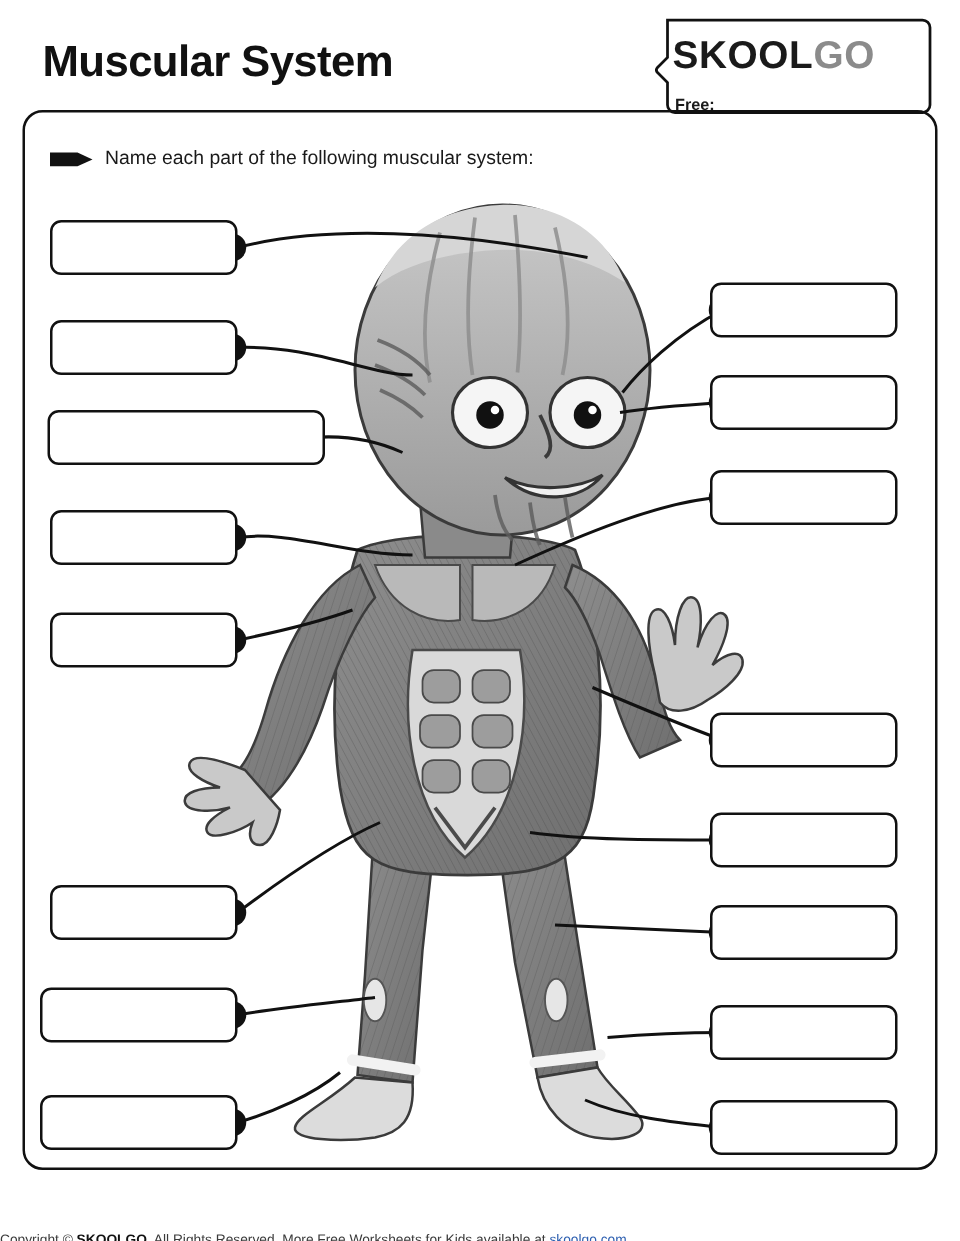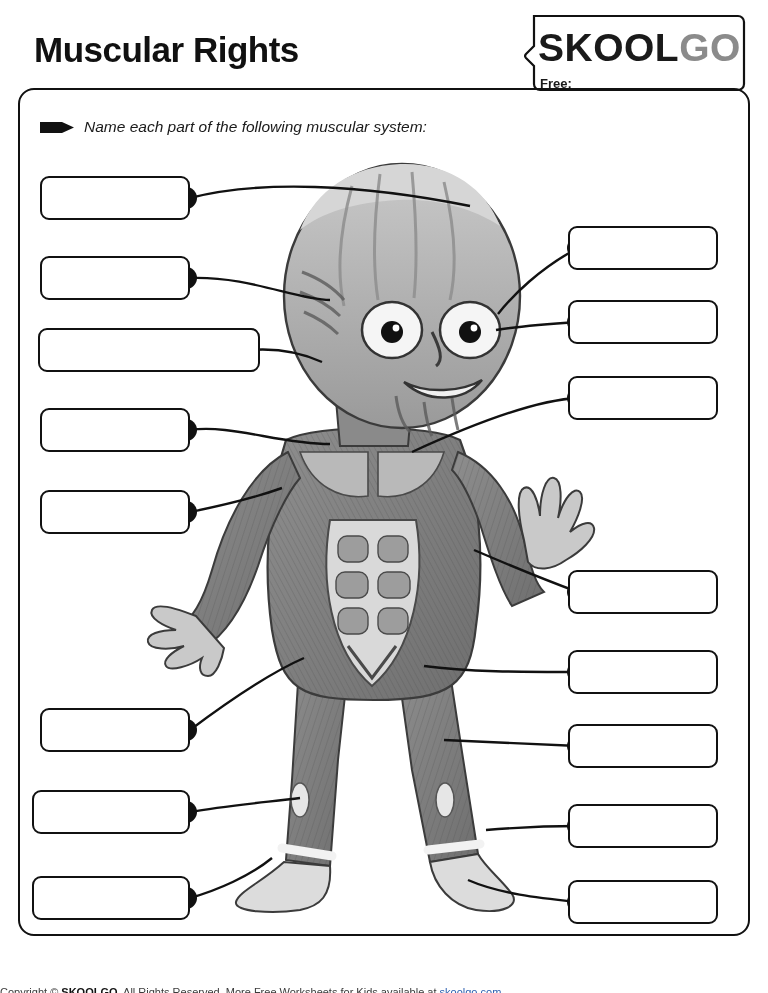--- a/index.html
+++ b/index.html
@@ -28,21 +28,21 @@
   }
 
   .logo-box {
     position: absolute;
     right: 22px; top: 14px;
     width: 222px; height: 78px;
   }
   .logo-text {
     position: absolute;
     left: 14px; top: 12px;
-    font-size: 39px;
+    font-size: 31px;
     font-weight: bold;
     letter-spacing: 0.5px;
     color: #1a1a1a;
     white-space: nowrap;
   }
   .logo-text .go { color: #8b8b8b; }
   .name-label {
     position: absolute;
     left: 16px; top: 62px;
     font-size: 13px;
@@ -64,21 +64,20 @@
     border: 2.2px solid #111111;
     border-radius: 16px;
   }
 
   .instruction {
     position: absolute;
     left: 84px; top: 118px;
     font-size: 15.5px;
     color: #1a1a1a;
     white-space: nowrap;
-    font-style: italic;
   }
   .arrow-tag {
     position: absolute;
     left: 40px; top: 120px;
     width: 36px; height: 15px;
   }
 
   
   .ansbox {
     position: absolute;
@@ -104,21 +103,21 @@
     left: 0; top: 0;
     width: 768px; height: 993px;
     pointer-events: none;
   }
 </style>
 </head>
 <body>
 
 <div id="sheet">
 
-  <div class="title">Muscular Rights</div>
+  <div class="title">Muscular System</div>
 
   <div class="logo-box">
     <svg width="222" height="78" viewBox="0 0 222 78">
       <path d="M10 2 H214 a6 6 0 0 1 6 6 V70 a6 6 0 0 1 -6 6 H16 a6 6 0 0 1 -6 -6 V52 L2 44 a3 3 0 0 1 0 -4 L10 32 Z" fill="#ffffff" stroke="#111111" stroke-width="2.2"></path>
     </svg>
     <div class="logo-text"><span>SKOOL</span><span class="go">GO</span></div>
     <div class="name-label">Free:</div>
     <div class="name-line"></div>
   </div>
 

